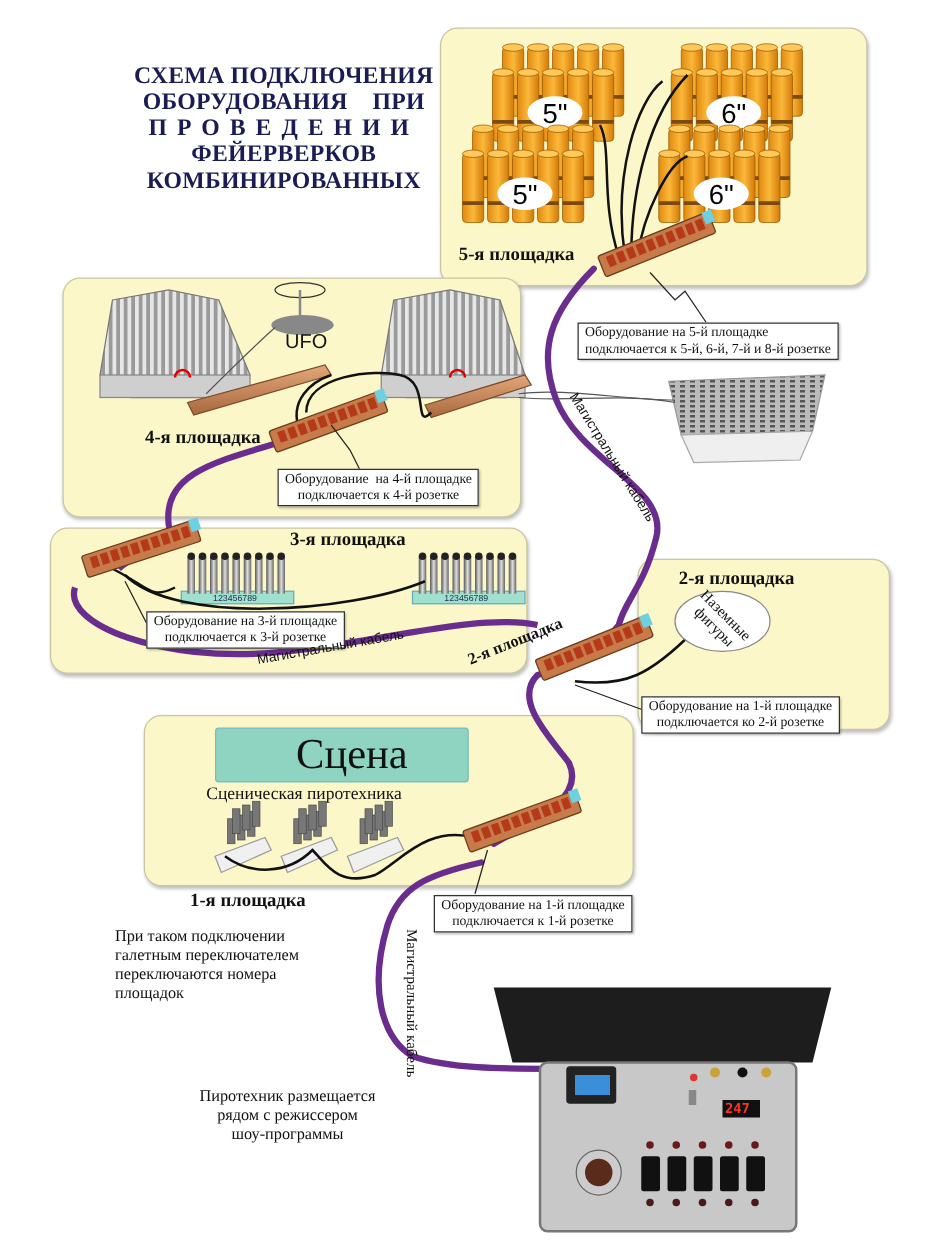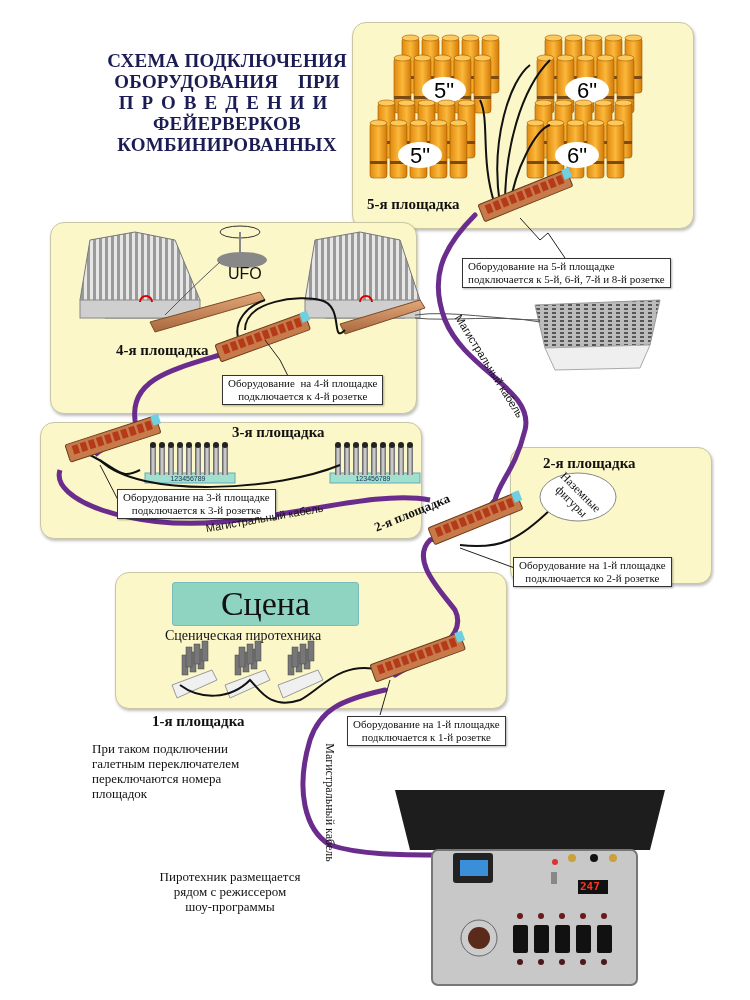--- a/index.html
+++ b/index.html
@@ -6,21 +6,21 @@
   body{width:750px;height:1000px;position:relative;overflow:hidden;font-family:"Liberation Serif","DejaVu Serif",serif;color:#111;}
   .abs{position:absolute;}
   .title{left:82px;top:22px;width:290px;text-align:center;font-weight:bold;font-size:19px;line-height:21px;color:#1c1c55;letter-spacing:0.2px;margin-top:28px;}
   .title div{white-space:nowrap;}
   .title .spaced{letter-spacing:8px;}
   .panel{position:absolute;background:#fbf7c8;border:1.5px solid #c9c6a4;border-radius:14px;box-shadow:1px 2px 3px rgba(0,0,0,0.25);}
   .plabel{position:absolute;font-weight:bold;font-size:15px;white-space:nowrap;color:#111;}
   .note{position:absolute;background:#fff;border:1px solid #333;font-size:11px;line-height:13px;padding:1px 5px;text-align:center;white-space:nowrap;box-shadow:1px 1px 2px rgba(0,0,0,0.3);}
   .plain{position:absolute;font-size:13px;line-height:15px;white-space:nowrap;}
   .cable-label{position:absolute;font-family:"Liberation Sans","DejaVu Sans",sans-serif;font-size:11px;white-space:nowrap;}
-  .scene-box{position:absolute;left:172px;top:582px;width:185px;height:42px;background:#8fd4c0;border:1px solid #7bb;border-radius:3px;text-align:center;font-size:34px;line-height:42px;color:#111;}
+  .scene-box{position:absolute;left:172px;top:582px;width:185px;height:42px;background:#8fd4c0;border:1px solid #7bb;border-radius:3px;text-align:center;font-size:34px;line-height:42px;color:#111;padding-left:16px;}
   svg{position:absolute;left:0;top:0;overflow:visible;}
   .ellipse-label{position:absolute;font-size:12px;line-height:13px;text-align:center;transform:rotate(45deg);}
 </style>
 </head>
 <body>
 
 <div class="abs title">
   <div>СХЕМА ПОДКЛЮЧЕНИЯ</div>
   <div style="white-space:pre">ОБОРУДОВАНИЯ    ПРИ</div>
   <div class="spaced">ПРОВЕДЕНИИ</div>

